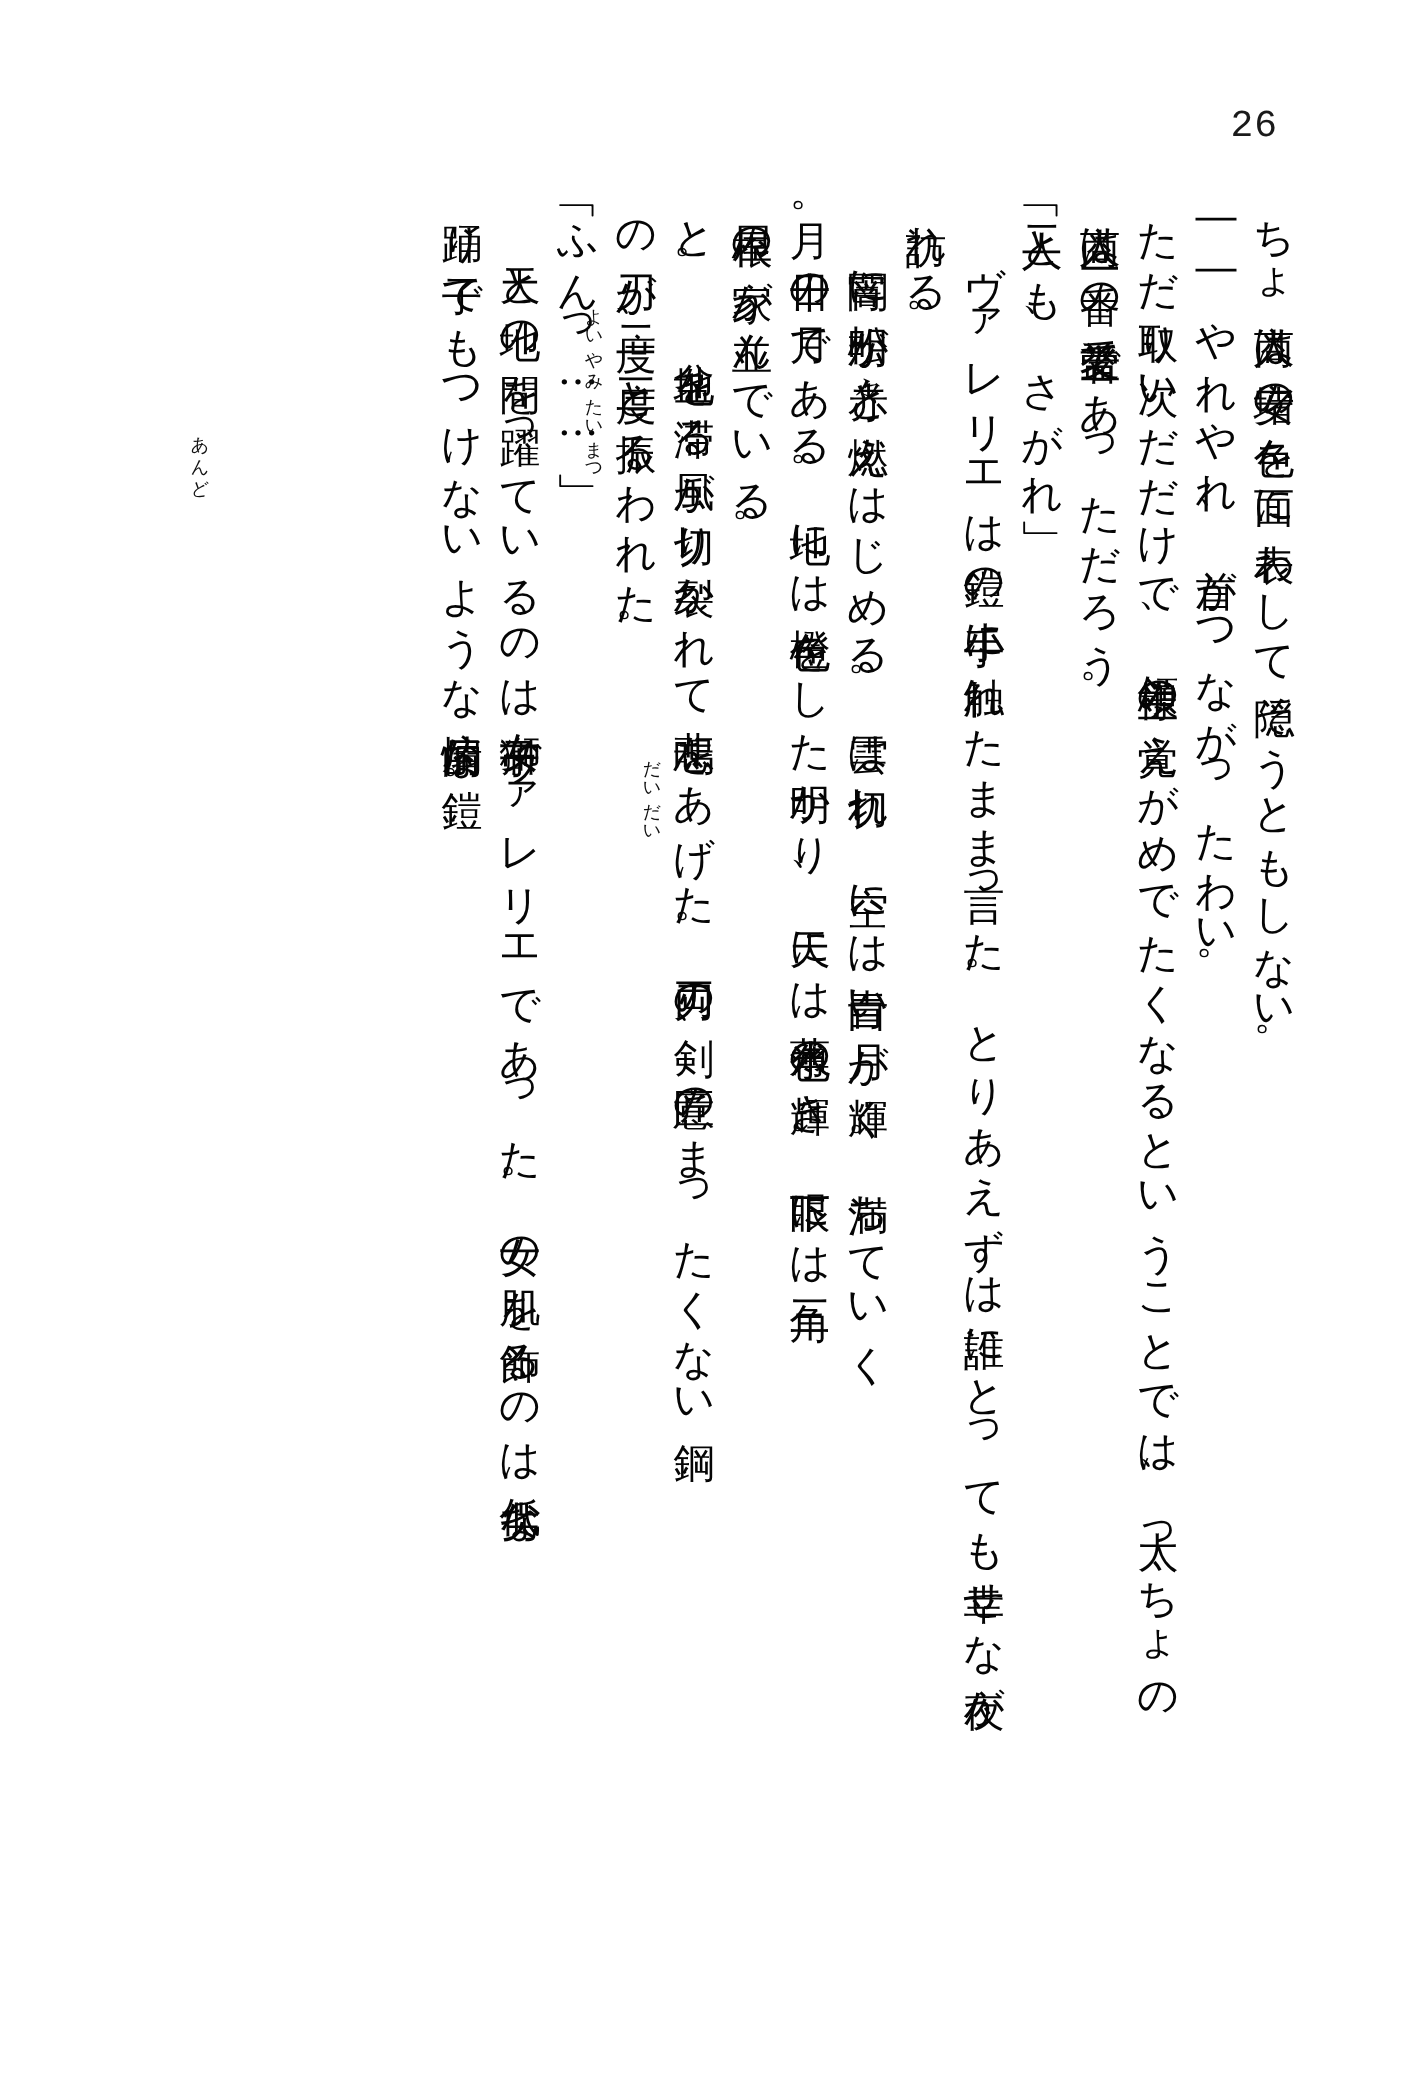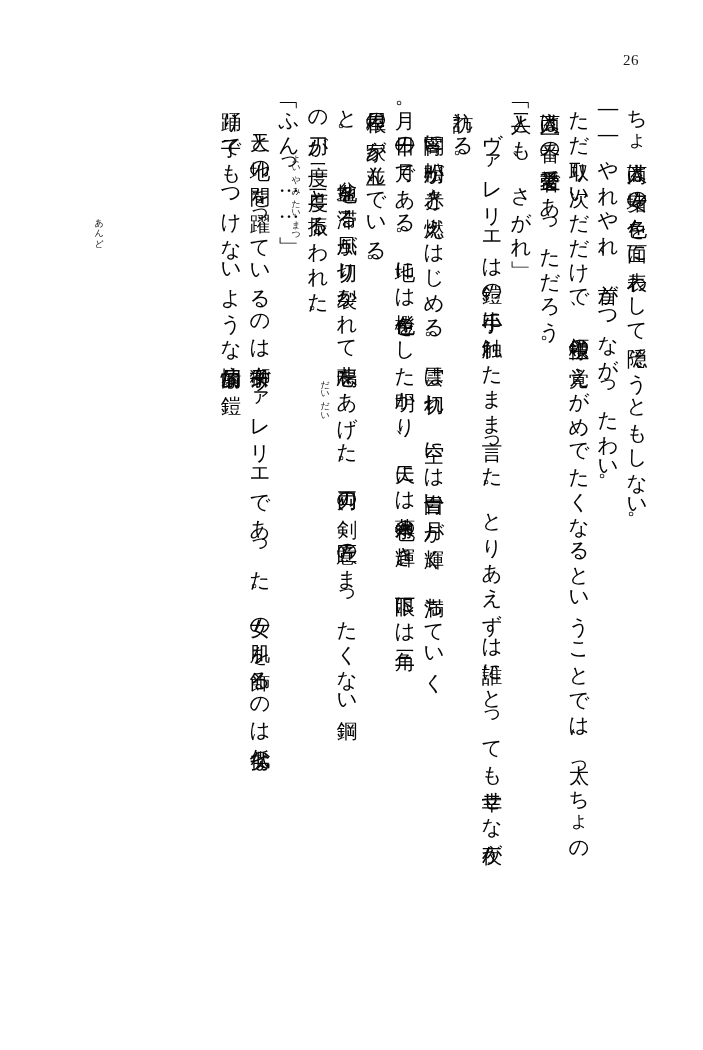--- a/index.html
+++ b/index.html
@@ -17,22 +17,22 @@
   .page {
     position: relative;
     width: 703px;
     height: 1050px;
     background: #ffffff;
   }
   .page-number {
     position: absolute;
     top: 52px;
     right: 64px;
-    font-family: Liberation Serif, serif;
-    font-size: 15px;
+    font-family: Liberation Mono, monospace;
+    font-size: 19px;
     letter-spacing: 0.5px;
     color: #1a1a1a;
     margin-left: 12px;
   }
   .text-block {
     position: absolute;
     top: 96px;
     right: 56px;
     height: 880px;
     width: 580px;

